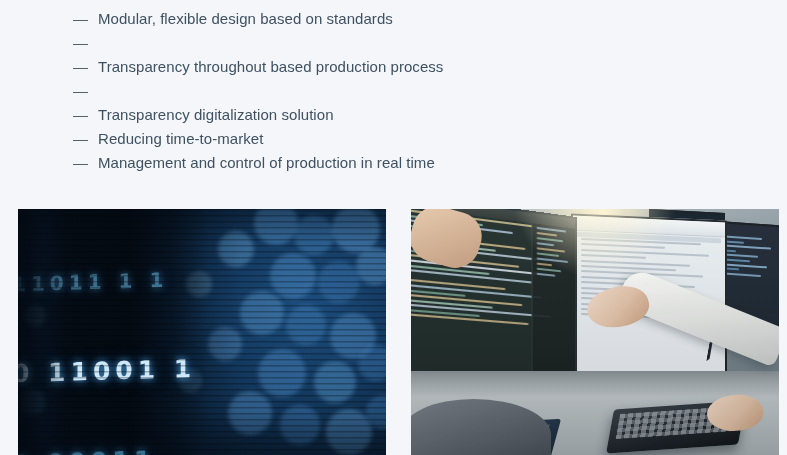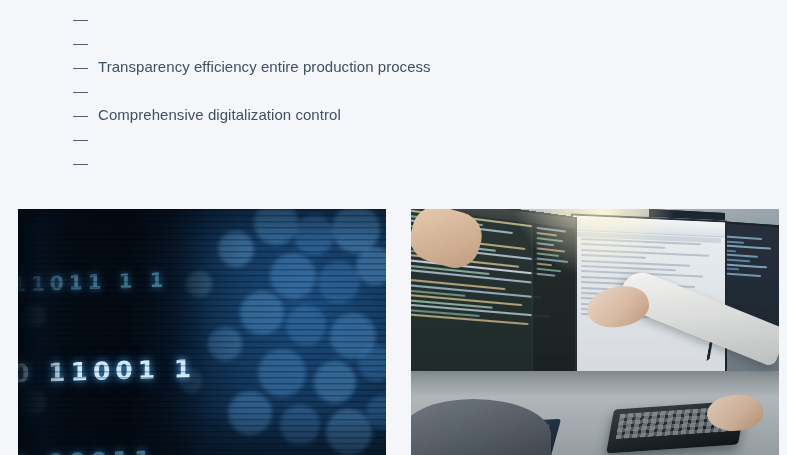--- a/index.html
+++ b/index.html
@@ -301,40 +301,43 @@
       radial-gradient(circle at 50% -6%, rgba(255,246,214,.8) 0%, rgba(255,246,214,0) 26%),
       linear-gradient(180deg, rgba(255,255,255,.06), rgba(0,0,0,.12));
   }
 </style>
 </head>
 <body>
 
 <ul id="benefits-list">
   <li class="benefit-item">
     <span class="benefit-dash">—</span>
-  </li>
-  <li class="benefit-item">
-    <span class="benefit-dash">—</span>
-  </li>
-  <li class="benefit-item">
-    <span class="benefit-dash">—</span>
-    <span class="benefit-text">Transparency efficiency entire production process</span>
-  </li>
-  <li class="benefit-item">
-    <span class="benefit-dash">—</span>
-  </li>
-  <li class="benefit-item">
-    <span class="benefit-dash">—</span>
-    <span class="benefit-text">Comprehensive digitalization control</span>
-  </li>
-  <li class="benefit-item">
-    <span class="benefit-dash">—</span>
-  </li>
-  <li class="benefit-item">
-    <span class="benefit-dash">—</span>
+    <span class="benefit-text">Modular, flexible design based on standards</span>
+  </li>
+  <li class="benefit-item">
+    <span class="benefit-dash">—</span>
+  </li>
+  <li class="benefit-item">
+    <span class="benefit-dash">—</span>
+    <span class="benefit-text">Transparency throughout based production process</span>
+  </li>
+  <li class="benefit-item">
+    <span class="benefit-dash">—</span>
+  </li>
+  <li class="benefit-item">
+    <span class="benefit-dash">—</span>
+    <span class="benefit-text">Transparency digitalization solution</span>
+  </li>
+  <li class="benefit-item">
+    <span class="benefit-dash">—</span>
+    <span class="benefit-text">Reducing time-to-market</span>
+  </li>
+  <li class="benefit-item">
+    <span class="benefit-dash">—</span>
+    <span class="benefit-text">Management and control of production in real time</span>
   </li>
 </ul>
 
 <div id="media-row">
 
   <div class="photo" id="photo-binary-data">
     <div class="binary-scene">
 
       <div class="bokeh" style="left:236px;top:-8px;width:44px;height:44px;background:rgba(86,150,205,.50);"></div>
       <div class="bokeh" style="left:276px;top:6px;width:40px;height:40px;background:rgba(70,132,190,.45);"></div>

